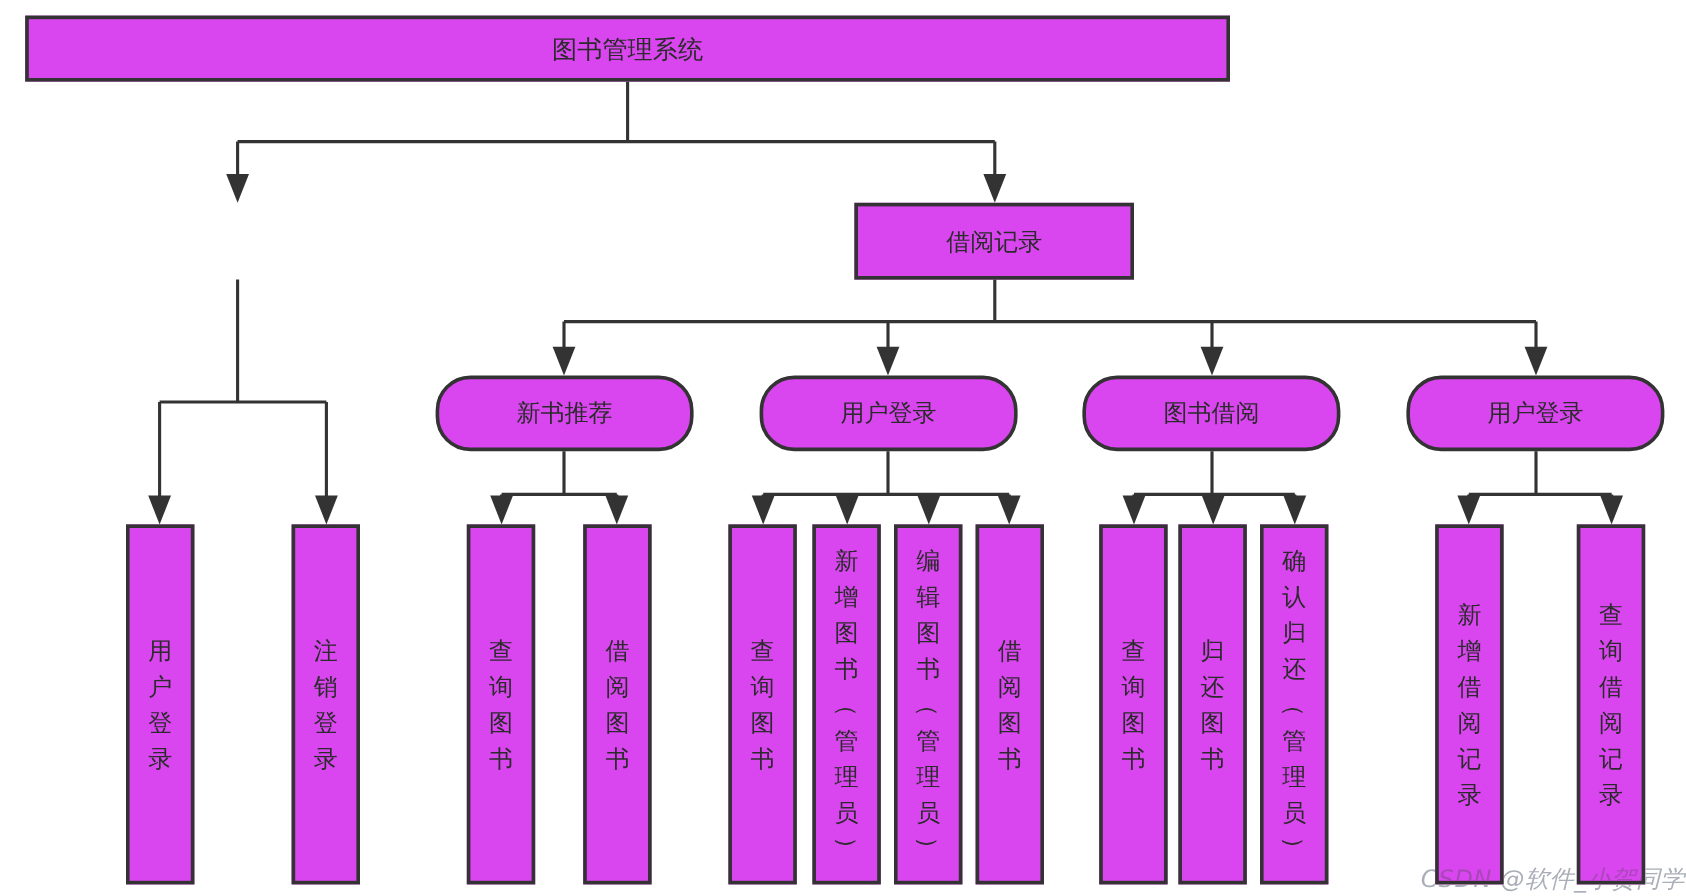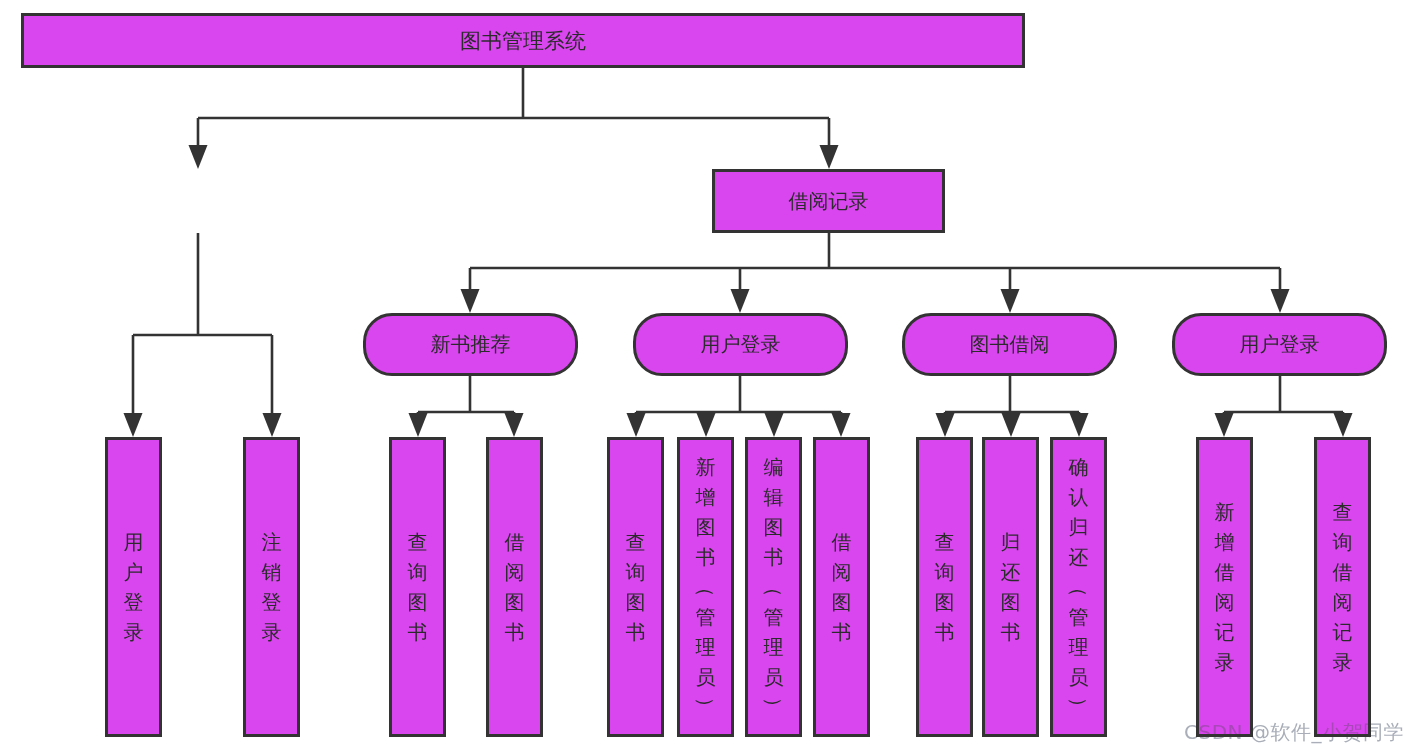--- a/index.html
+++ b/index.html
@@ -41,20 +41,21 @@
     line-height:30px;
   }
   .vlabel span.rot{transform:rotate(90deg);}
   .watermark{
     position:absolute;left:1184px;top:719px;
     font-size:20px;letter-spacing:0.5px;
     color:var(--wm);
     mix-blend-mode:darken;
     white-space:nowrap;
     z-index:10;
+    font-style:italic;
   }
 </style>
 </head>
 <body>
 
 <div class="canvas">
 
   <svg class="connectors" width="1405" height="747" viewBox="0 0 1405 747">
     <defs>
       <polygon id="ah" points="-9.5,-24 9.5,-24 0,0" fill="#333333"></polygon>

